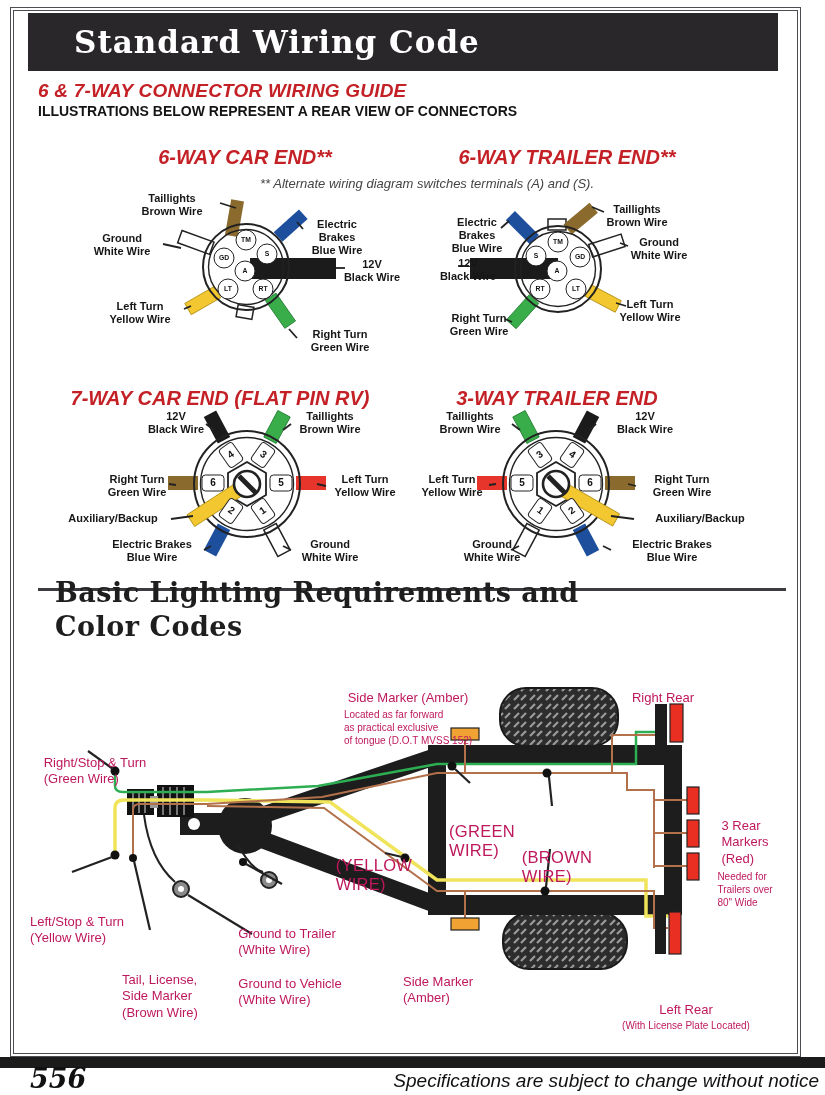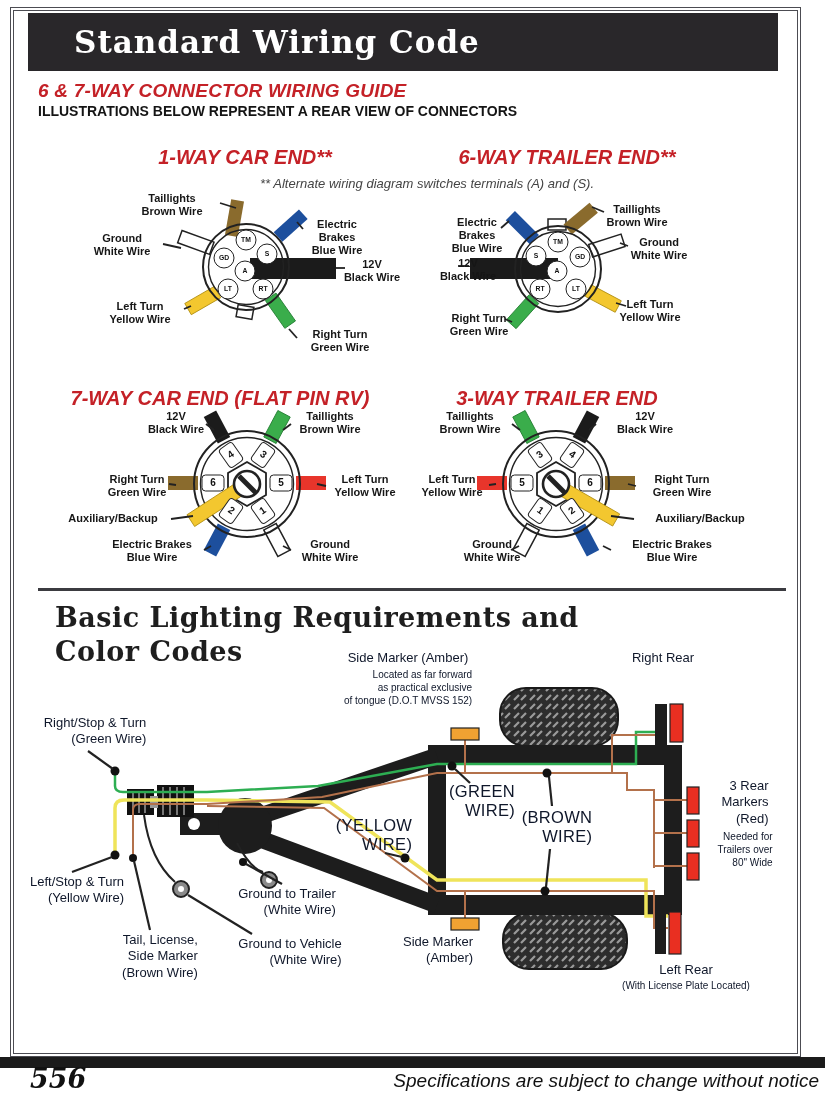--- a/index.html
+++ b/index.html
@@ -5,28 +5,28 @@
   html,body{margin:0;padding:0;background:#fff;}
   body{position:relative;width:825px;height:1095px;font-family:"Liberation Sans",sans-serif;overflow:hidden;}
   .page-frame{position:absolute;left:10px;top:7px;width:783px;height:1042px;border:4px double #4c4c52;background:#fff;}
   .title-bar{position:absolute;left:28px;top:13px;width:750px;height:58px;background:#29272a;}
   .title-text{position:absolute;left:46px;top:11px;font:bold 31px/36px "DejaVu Serif",serif;color:#fff;letter-spacing:1px;}
   .guide-heading{position:absolute;left:38px;top:80px;font:italic bold 19px "Liberation Sans",sans-serif;color:var(--heading_red);letter-spacing:0.2px;}
   .guide-sub{position:absolute;left:38px;top:103px;font:bold 14px "Liberation Sans",sans-serif;color:#141414;}
   .conn-title{position:absolute;transform:translateX(-50%);font:italic bold 20px "Liberation Sans",sans-serif;color:var(--heading_red);white-space:nowrap;}
   .footnote{position:absolute;transform:translateX(-50%);font:italic 13px "Liberation Sans",sans-serif;color:#444;white-space:nowrap;}
   .lbl{position:absolute;transform:translateX(-50%);font:bold 11px/1.2 "Liberation Sans",sans-serif;color:#161616;text-align:center;white-space:pre-line;}
-  .lbl2{position:absolute;transform:translateX(-50%);font:13px/1.25 "Liberation Sans",sans-serif;color:#0f172a;text-align:right;white-space:pre-line;}
+  .lbl2{position:absolute;transform:translateX(-50%);font:13px/1.25 "Liberation Sans",sans-serif;color:#be185d;text-align:left;white-space:pre-line;margin-top:40px;}
   .wirecall{font-size:16.5px;line-height:1.15;letter-spacing:0.3px;}
   .note10{font-size:10px;line-height:1.3;}
   .pin6{position:absolute;width:21px;height:21px;box-sizing:border-box;border:1.6px solid #222;border-radius:50%;background:#fff;font:bold 6.8px/17.5px "Liberation Sans",sans-serif;text-align:center;color:#111;transform:translate(-50%,-50%);}
   .pin7{position:absolute;width:17px;height:23px;box-sizing:border-box;border:1.6px solid #222;border-radius:4px;background:#fff;font:bold 10px/20px "Liberation Sans",sans-serif;text-align:center;color:#111;}
   .pin7w{width:23px;height:17px;line-height:14px;}
   .divider{position:absolute;left:38px;top:588px;width:748px;height:3px;background:#3b3b40;}
-  .section2-heading{position:absolute;left:55px;top:601px;width:600px;font:bold 27px/34px "DejaVu Serif",serif;color:#1e1e1e;letter-spacing:0.5px;}
+  .section2-heading{position:absolute;left:55px;top:576px;width:600px;font:bold 27px/34px "DejaVu Serif",serif;color:#1e1e1e;letter-spacing:0.5px;}
   .footer-bar{position:absolute;left:0;top:1057px;width:825px;height:11px;background:#1b1b1b;}
   .page-num{position:absolute;left:30px;top:1063px;font:italic bold 27px "DejaVu Serif",serif;color:#111;}
   .footer-note{position:absolute;right:6px;top:1070px;font:italic 19px "Liberation Sans",sans-serif;color:#111;}
   svg{position:absolute;left:0;top:0;pointer-events:none;}
 </style>
 </head>
 <body>
 
 <div class="page-frame"></div>
 
@@ -223,21 +223,21 @@
     </g>
   </g>
 </svg>
 
 <div class="title-bar">
   <div class="title-text">Standard Wiring Code</div>
 </div>
 <div class="guide-heading">6 &amp; 7-WAY CONNECTOR WIRING GUIDE</div>
 <div class="guide-sub">ILLUSTRATIONS BELOW REPRESENT A REAR VIEW OF CONNECTORS</div>
 
-<div class="conn-title" style="left:245px;top:146px;">1-WAY CAR END**</div>
+<div class="conn-title" style="left:245px;top:146px;">6-WAY CAR END**</div>
 <div class="conn-title" style="left:567px;top:146px;">6-WAY TRAILER END**</div>
 <div class="footnote" style="left:427px;top:176px;">** Alternate wiring diagram switches terminals (A) and (S).</div>
 <div class="conn-title" style="left:220px;top:387px;">7-WAY CAR END (FLAT PIN RV)</div>
 <div class="conn-title" style="left:557px;top:387px;">3-WAY TRAILER END</div>
 
 <div class="pin6" style="left:246px;top:240px;">TM</div>
 <div class="pin6" style="left:267px;top:254px;">S</div>
 <div class="pin6" style="left:224px;top:258px;">GD</div>
 <div class="pin6" style="left:245px;top:271px;">A</div>
 <div class="pin6" style="left:228px;top:289px;">LT</div>

